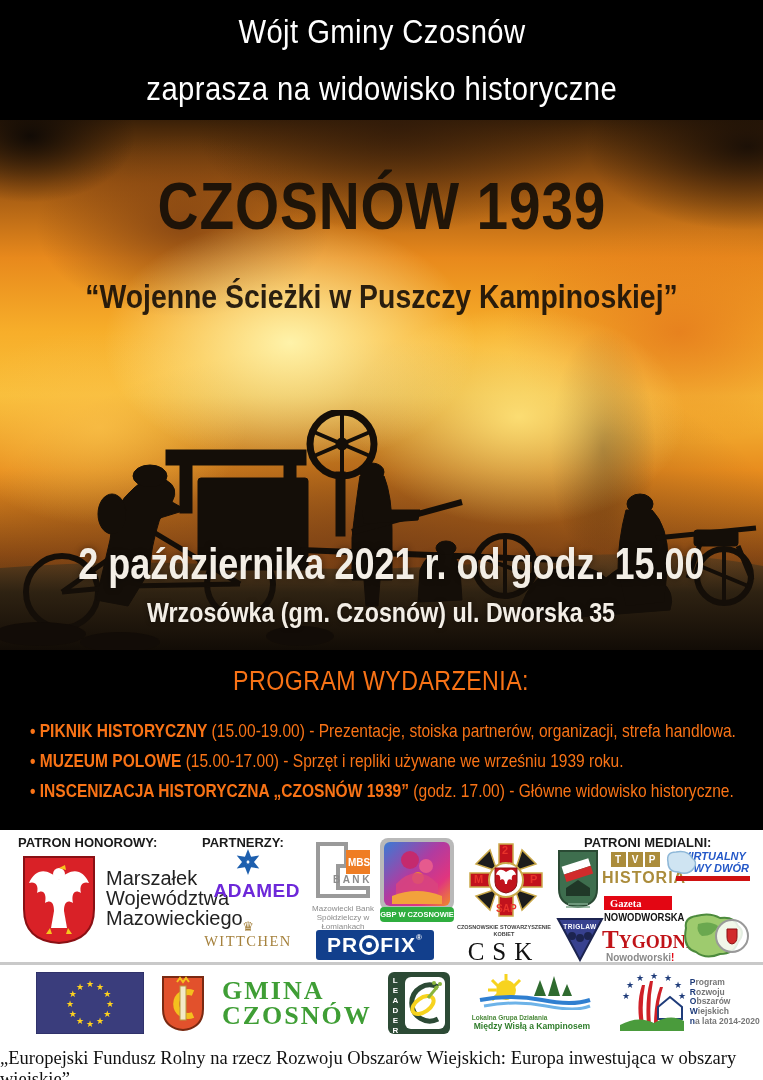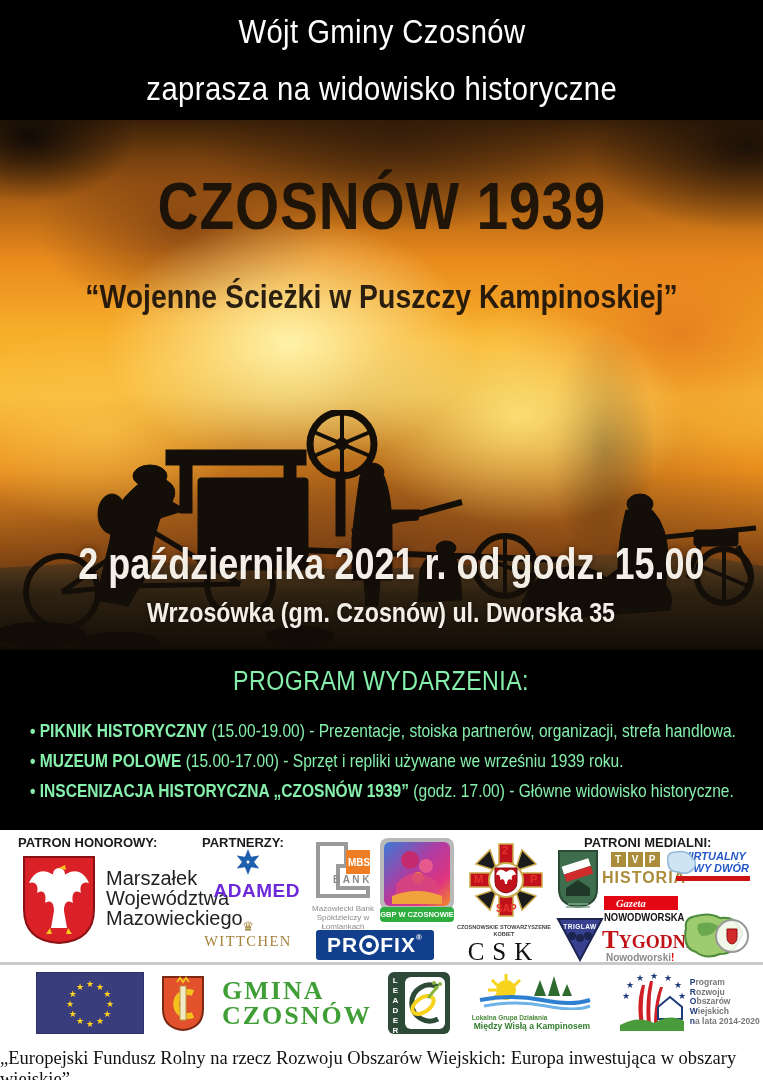--- a/index.html
+++ b/index.html
@@ -31,21 +31,21 @@
   .hero-title{position:absolute;top:48px;left:0;width:763px;text-align:center;
               font-size:66px;font-weight:900;color:rgba(22,15,8,.93);letter-spacing:1px;}
   .hero-sub{position:absolute;top:158px;left:0;width:763px;text-align:center;
             font-size:33px;font-weight:800;color:rgba(24,16,9,.92);}
   .hero-date{position:absolute;top:418px;left:0;width:763px;text-align:center;
              font-size:45px;font-weight:800;color:#f3eee6;text-shadow:0 0 8px rgba(0,0,0,.45);}
   .hero-venue{position:absolute;top:478px;left:0;width:763px;text-align:center;
               font-size:27px;font-weight:800;color:#f3eee6;text-shadow:0 0 6px rgba(0,0,0,.45);}
 
   
-  .program{position:absolute;top:650px;left:0;width:763px;height:180px;background:#000;color:#86efac;}
+  .program{position:absolute;top:650px;left:0;width:763px;height:180px;background:#000;color:#f97316;}
   .program h2{margin:0;position:absolute;top:16px;left:0;width:763px;text-align:center;
               font-size:27px;font-weight:400;letter-spacing:.5px;}
   .program ul{list-style:none;margin:0;padding:0;position:absolute;top:66px;left:30px;}
   .program li{font-size:18.5px;line-height:30px;}
   .program .b{font-weight:800;}
   .program .r{font-weight:400;}
 
   
   .sponsors{position:absolute;top:830px;left:0;width:763px;height:132px;background:#fff;color:#111;}
   .sp-label{position:absolute;font-size:13px;font-weight:700;color:#1a1a1a;}
@@ -82,21 +82,21 @@
                   display:flex;align-items:center;justify-content:center;}
   .tvp-word{font-size:16px;font-weight:800;color:#ab8c3b;letter-spacing:1px;margin-top:2px;}
   .wirt{position:absolute;left:668px;top:20px;width:90px;text-align:center;}
   .wirt-line{font-size:11px;font-weight:800;font-style:italic;color:#2458c8;line-height:12px;
              text-shadow:1px 1px 0 #fff;}
   .wirt-bar{width:74px;height:5px;background:#cf1212;margin:2px auto 0;}
   .triglaw{position:absolute;left:556px;top:86px;width:48px;height:46px;}
   .triglaw .word{position:absolute;left:0;top:7px;width:48px;text-align:center;color:#fff;font-size:6.5px;font-weight:700;letter-spacing:.5px;}
   .gazeta{position:absolute;left:604px;top:66px;width:76px;}
   .gazeta-bar{width:62px;height:14px;background:#e30613;color:#fff;display:flex;align-items:center;
-              padding-left:12px;font-family:"Liberation Serif",serif;font-style:italic;font-weight:700;font-size:10.5px;}
+              padding-left:6px;font-family:"Liberation Serif",serif;font-weight:700;font-size:10.5px;}
   .gazeta-word{font-size:11px;font-weight:800;color:#111;transform:scaleX(.86);transform-origin:left;margin-top:1px;white-space:nowrap;}
   .tygodnik{position:absolute;left:602px;top:96px;width:84px;}
   .tygodnik-top{font-family:"Liberation Serif",serif;font-weight:900;color:#c01318;font-size:18px;white-space:nowrap;}
   .tygodnik-top::first-letter{font-size:25px;}
   .tygodnik-bot{font-size:10px;font-weight:800;color:#8a8a8a;margin-left:4px;margin-top:-2px;}
   .tygodnik-bot .x{color:#e30613;}
   .maplogo{position:absolute;left:676px;top:80px;width:80px;height:50px;}
 
   
   .eu-band{position:absolute;top:962px;left:0;width:763px;height:78px;background:#fff;border-top:3px solid #c9c9c9;

